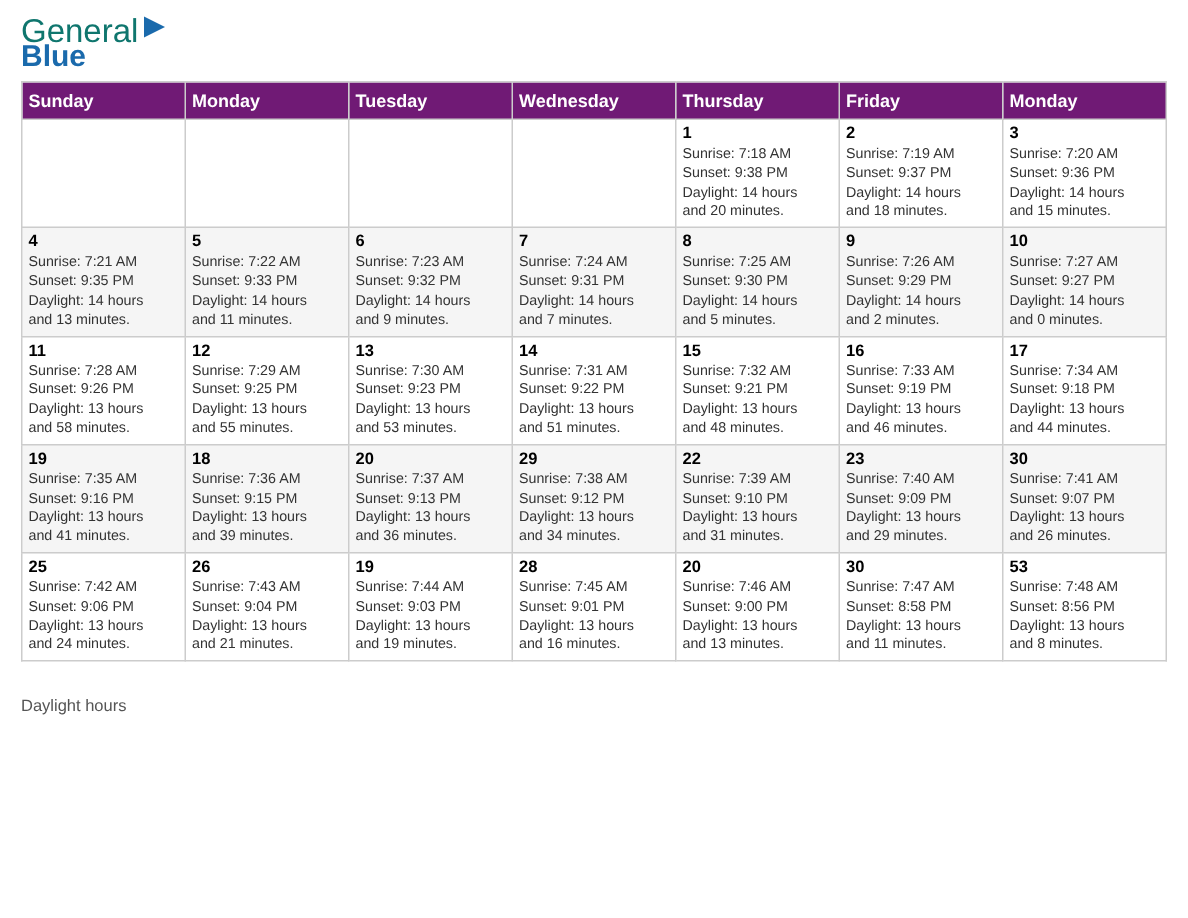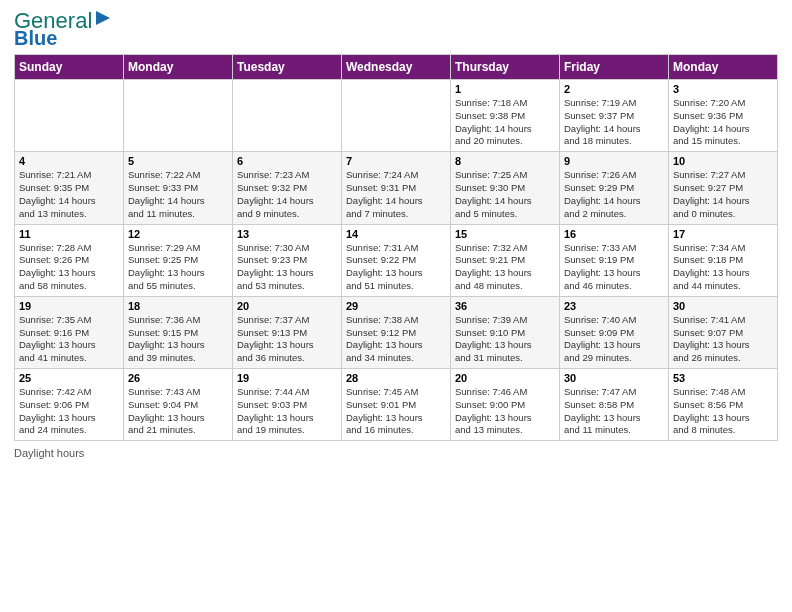--- a/index.html
+++ b/index.html
@@ -81,21 +81,21 @@
     }
     .day-info {
       color: #333;
       font-size: 9.5px;
       line-height: 1.35;
     }
     .empty-cell {
       background: #f9f9f9;
     }
     .footer {
-      margin-top: 6px;
+      margin-top: 24px;
       font-size: 11px;
       color: #555;
       text-align: left;
     }
     .logo-wrapper {
       display: flex;
       flex-direction: column;
       align-items: flex-start;
     }
     .logo-line {
@@ -224,21 +224,21 @@
           </td>
           <td>
             <span class="day-num">20</span>
             <div class="day-info">Sunrise: 7:37 AM<br>Sunset: 9:13 PM<br>Daylight: 13 hours<br>and 36 minutes.</div>
           </td>
           <td>
             <span class="day-num">29</span>
             <div class="day-info">Sunrise: 7:38 AM<br>Sunset: 9:12 PM<br>Daylight: 13 hours<br>and 34 minutes.</div>
           </td>
           <td>
-            <span class="day-num">36</span>
+            <span class="day-num">22</span>
             <div class="day-info">Sunrise: 7:39 AM<br>Sunset: 9:10 PM<br>Daylight: 13 hours<br>and 31 minutes.</div>
           </td>
           <td>
             <span class="day-num">23</span>
             <div class="day-info">Sunrise: 7:40 AM<br>Sunset: 9:09 PM<br>Daylight: 13 hours<br>and 29 minutes.</div>
           </td>
           <td>
             <span class="day-num">30</span>
             <div class="day-info">Sunrise: 7:41 AM<br>Sunset: 9:07 PM<br>Daylight: 13 hours<br>and 26 minutes.</div>
           </td>

